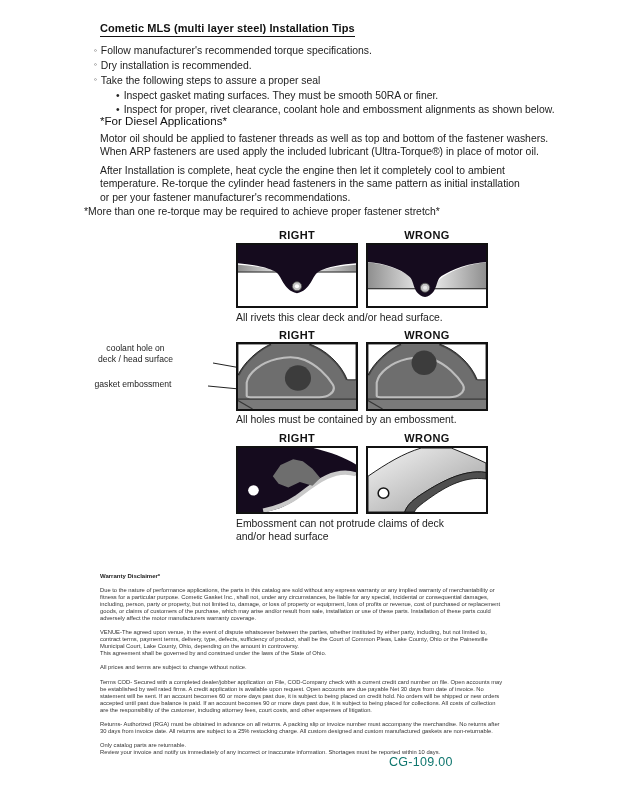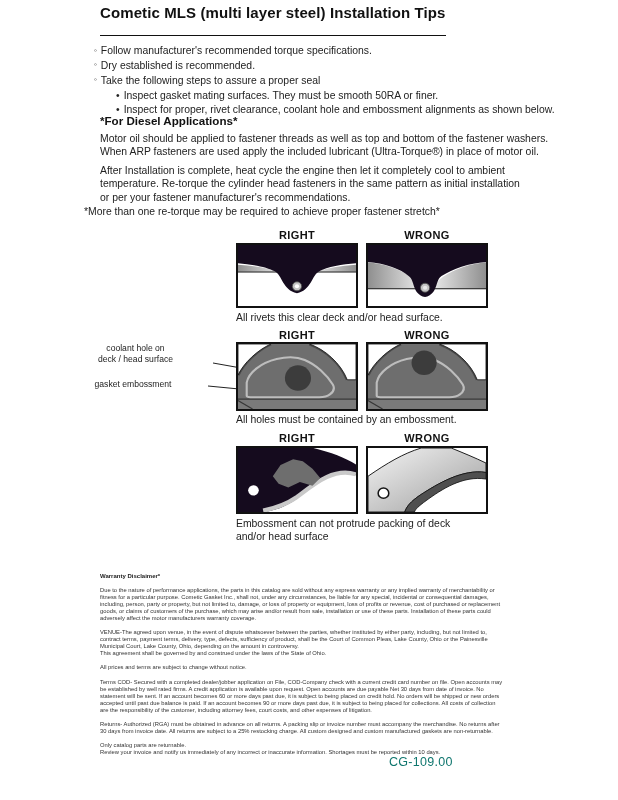--- a/index.html
+++ b/index.html
@@ -1,26 +1,26 @@
 <!DOCTYPE html>
 <html><head>
 <meta charset="utf-8">
 <style>
   html,body{margin:0;padding:0;background:#fff;}
   .page{position:relative;width:618px;height:800px;background:#ffffff;overflow:hidden;
         font-family:"Liberation Sans", sans-serif;color:#1a1a1a;}
   .abs{position:absolute;}
-  .title{left:100px;top:4px;font-size:15px;font-weight:bold;color:#111;
-         border-bottom:1.6px solid #111;padding-bottom:14px;letter-spacing:0.1px;}
+  .title{left:100px;top:22px;font-size:11px;font-weight:bold;color:#111;
+         border-bottom:1.6px solid #111;padding-bottom:2px;letter-spacing:0.1px;}
   .bullets{left:94px;top:44px;font-size:10.4px;line-height:13.9px;color:#222;}
   .b{display:flex;align-items:baseline;}
   .b .m{margin-right:4px;}
   .m-o{font-size:8px;position:relative;top:-1.5px;}
   .sub{margin-left:22px;}
-  .diesel-h{left:100px;top:114px;font-size:11.6px;font-weight:bold;color:#111;}
+  .diesel-h{left:100px;top:114px;font-size:11.6px;font-weight:normal;color:#111;}
   .body-p{font-size:10.4px;line-height:13.4px;white-space:pre-line;width:470px;color:#222;}
   .p1{left:100px;top:132px;}
   .p2{left:100px;top:164px;}
   .note{left:84px;top:206px;font-size:10.4px;color:#222;}
   .lbl{font-size:11px;font-weight:bold;letter-spacing:0.4px;width:122px;text-align:center;color:#111;}
   .panel{width:122px;height:65px;border:2px solid #111;box-sizing:border-box;background:#fff;}
   .panel svg{display:block;width:100%;height:100%;}
   .p-r2{height:69px;}
   .p-r3{height:68px;}
   .cap{font-size:10.4px;color:#222;white-space:pre-line;line-height:12.6px;}
@@ -37,21 +37,21 @@
 
   <div class="abs title">Cometic MLS (multi layer steel) Installation Tips</div>
 
   <div class="abs bullets">
     <div class="b">
         <span class="m m-o">◦</span>
         <span>Follow manufacturer's recommended torque specifications.</span>
       </div>
     <div class="b">
         <span class="m m-o">◦</span>
-        <span>Dry established is recommended.</span>
+        <span>Dry installation is recommended.</span>
       </div>
     <div class="b">
         <span class="m m-o">◦</span>
         <span>Take the following steps to assure a proper seal</span>
       </div>
     <div class="b sub">
         <span class="m">•</span>
         <span>Inspect gasket mating surfaces.  They must be smooth 50RA or finer.</span>
       </div>
     <div class="b sub">
@@ -166,21 +166,21 @@
             <stop offset="0" stop-color="#f4f4f4"></stop>
             <stop offset="1" stop-color="#9c9c9c"></stop>
           </linearGradient>
       </defs>
       <rect x="0" y="0" width="122" height="68" fill="#ffffff"></rect>
       <path d="M0,30 C20,16 36,6 55,0 L86,0 C98,5 111,10.5 122,16 L122,26 C98,22 72,38 54,50 C44,57 40,62 38,68 L0,68 Z" fill="url(#bandGrad)" stroke="#161616" stroke-width="1"></path>
       <path d="M38,68 C40,62 44,57 54,50 C72,38 98,22 122,26 L122,33 C98,29 76,44 60,56 C52,62 49,65 48,68 Z" fill="#4f4f4f" stroke="#161616" stroke-width="0.9"></path>
       <circle cx="16" cy="48" r="5.5" fill="#ffffff" stroke="#161616" stroke-width="1.6"></circle>
     </svg>
   </div>
-  <div class="abs cap" style="left:236px;top:518px;">Embossment can not protrude packing of deck
+  <div class="abs cap" style="left:236px;top:518px;">Embossment can not protrude claims of deck
 and/or head surface</div>
 
   <div class="abs legal">
     <div class="legal-h">Warranty Disclaimer*</div>
     <p>Due to the nature of performance applications, the parts in this catalog are sold without any express warranty or any implied warranty of merchantability or
 fitness for a particular purpose.  Cometic Gasket Inc., shall not, under any circumstances, be liable for any special, incidental or consequential damages,
 including, person, party or property, but not limited to, damage, or loss of property or equipment, loss of profits or revenue, cost of purchased or replacement
 goods, or claims of customers of the purchase, which may arise and/or result from sale, installation or use of these parts.  Installation of these parts could
 adversely affect the motor manufacturers warranty coverage.</p>
     <p>VENUE-The agreed upon venue, in the event of dispute whatsoever between the parties, whether instituted by either party, including, but not limited to,

